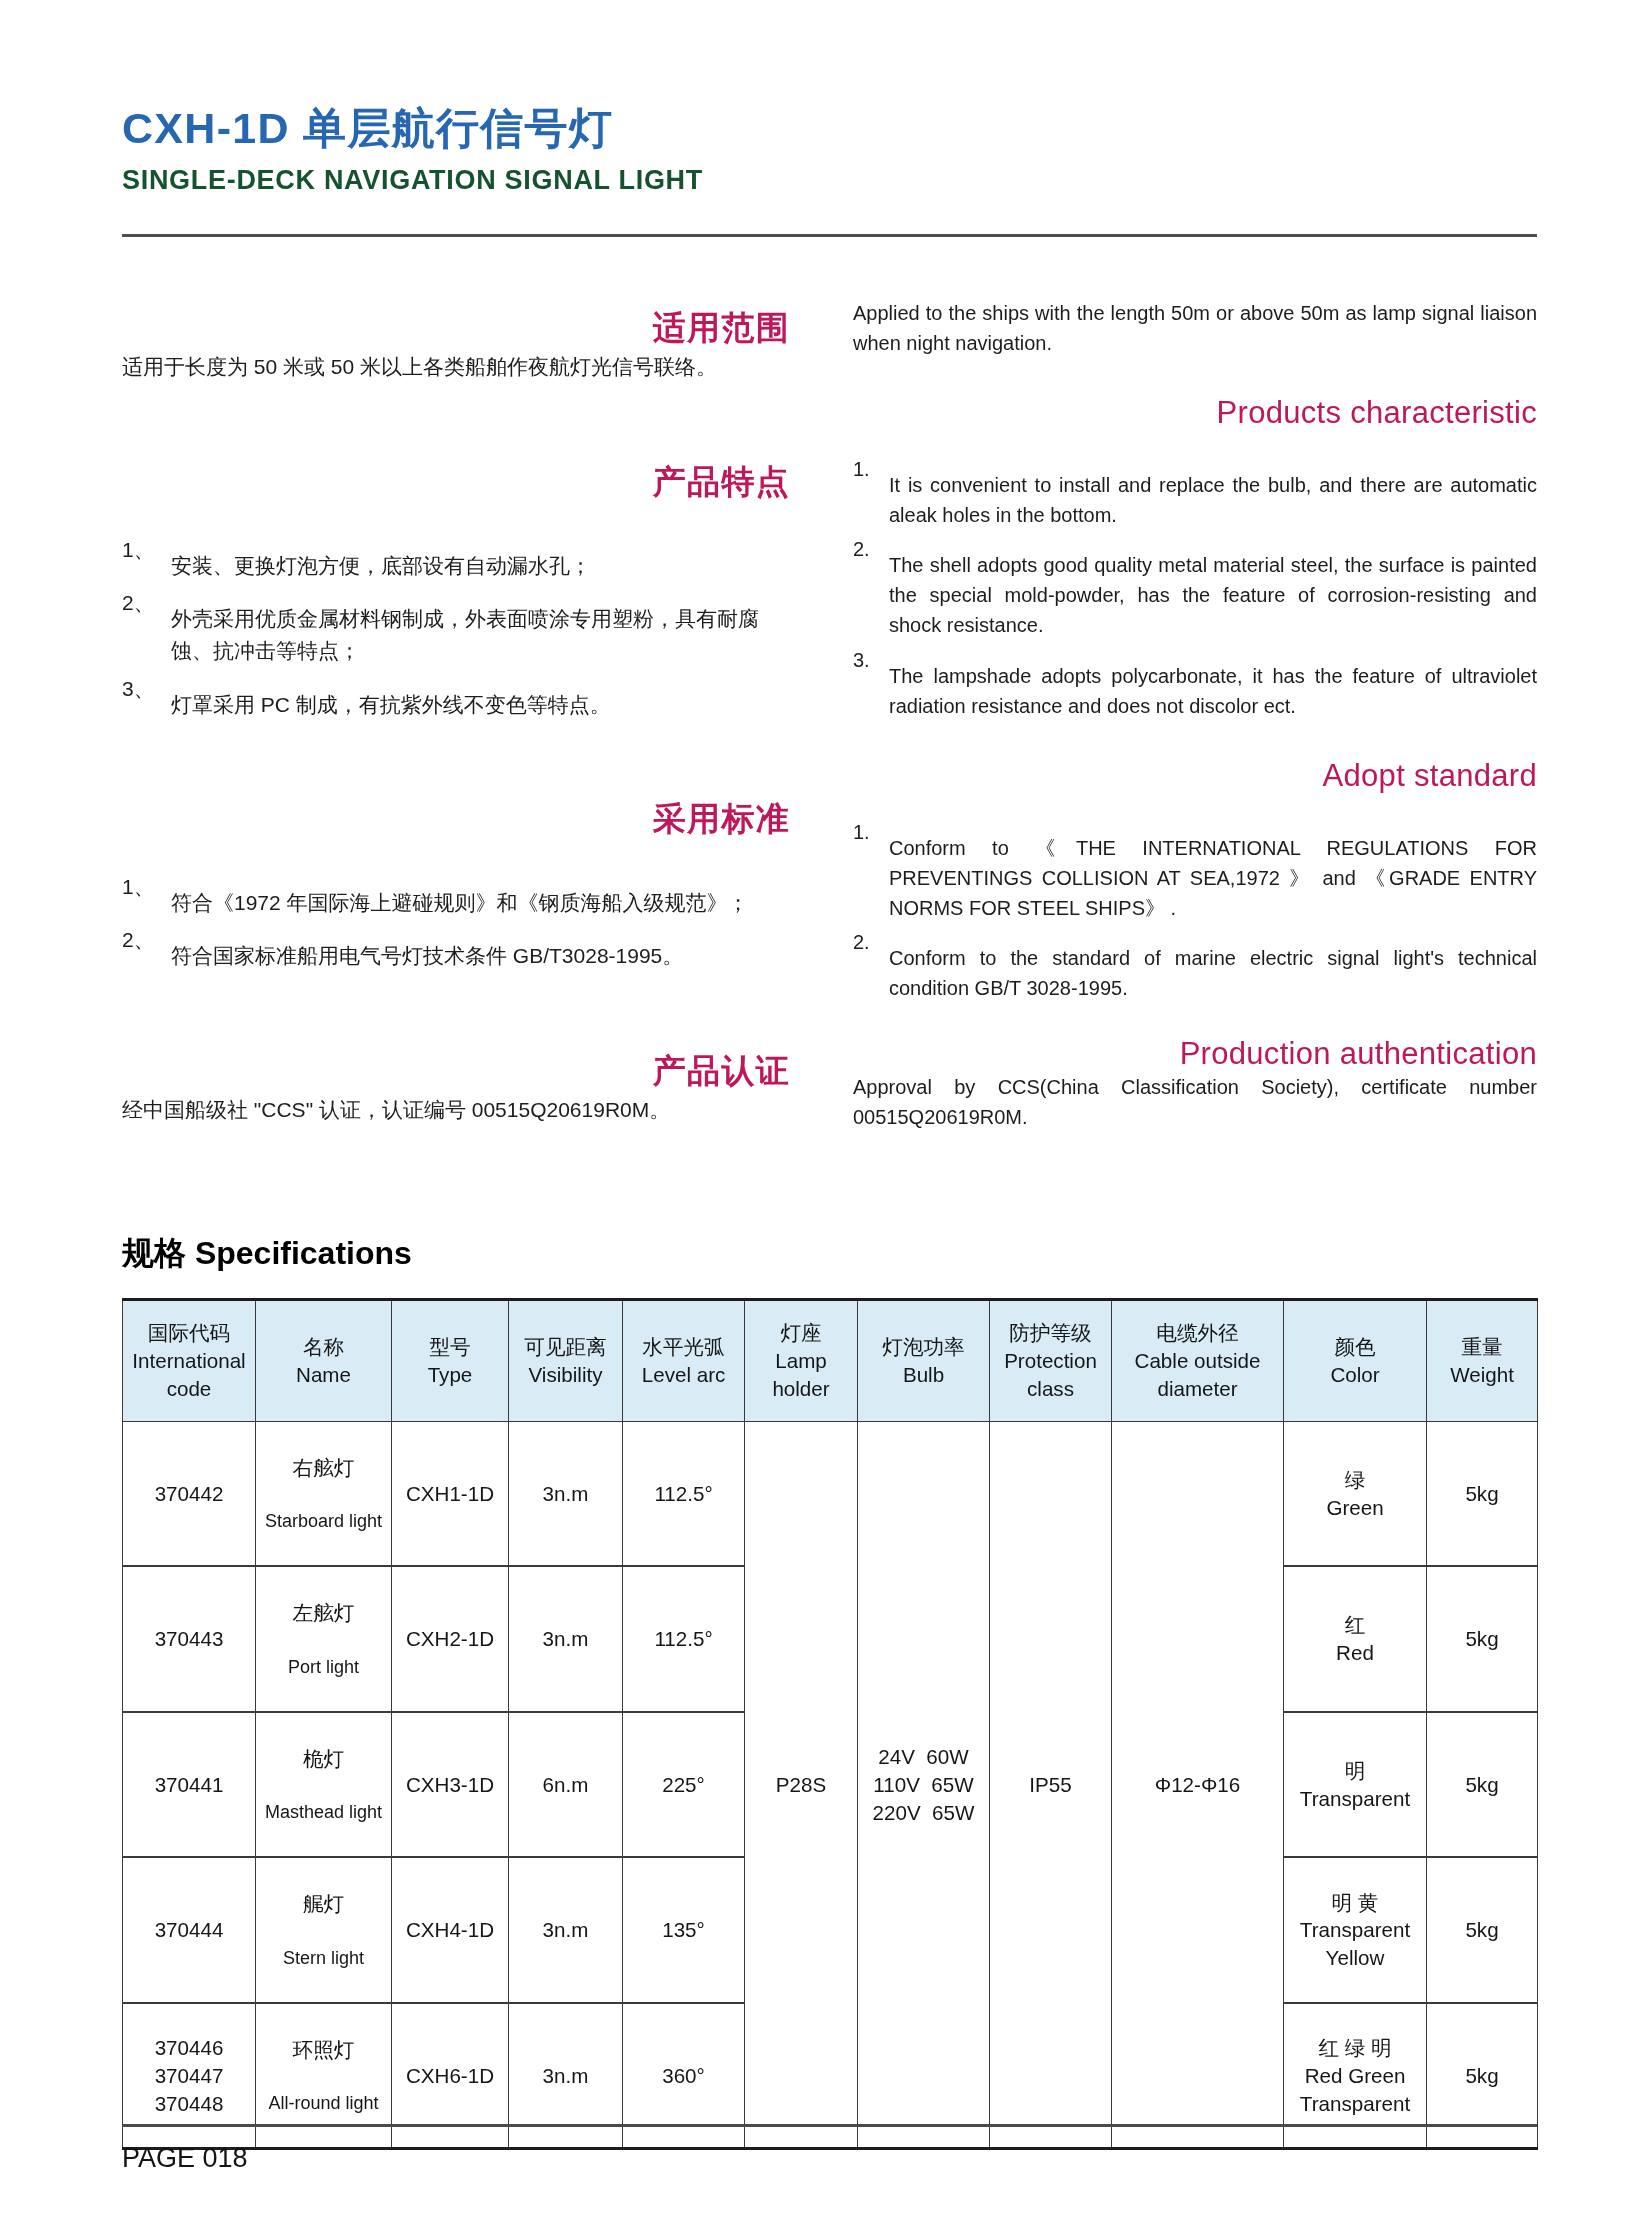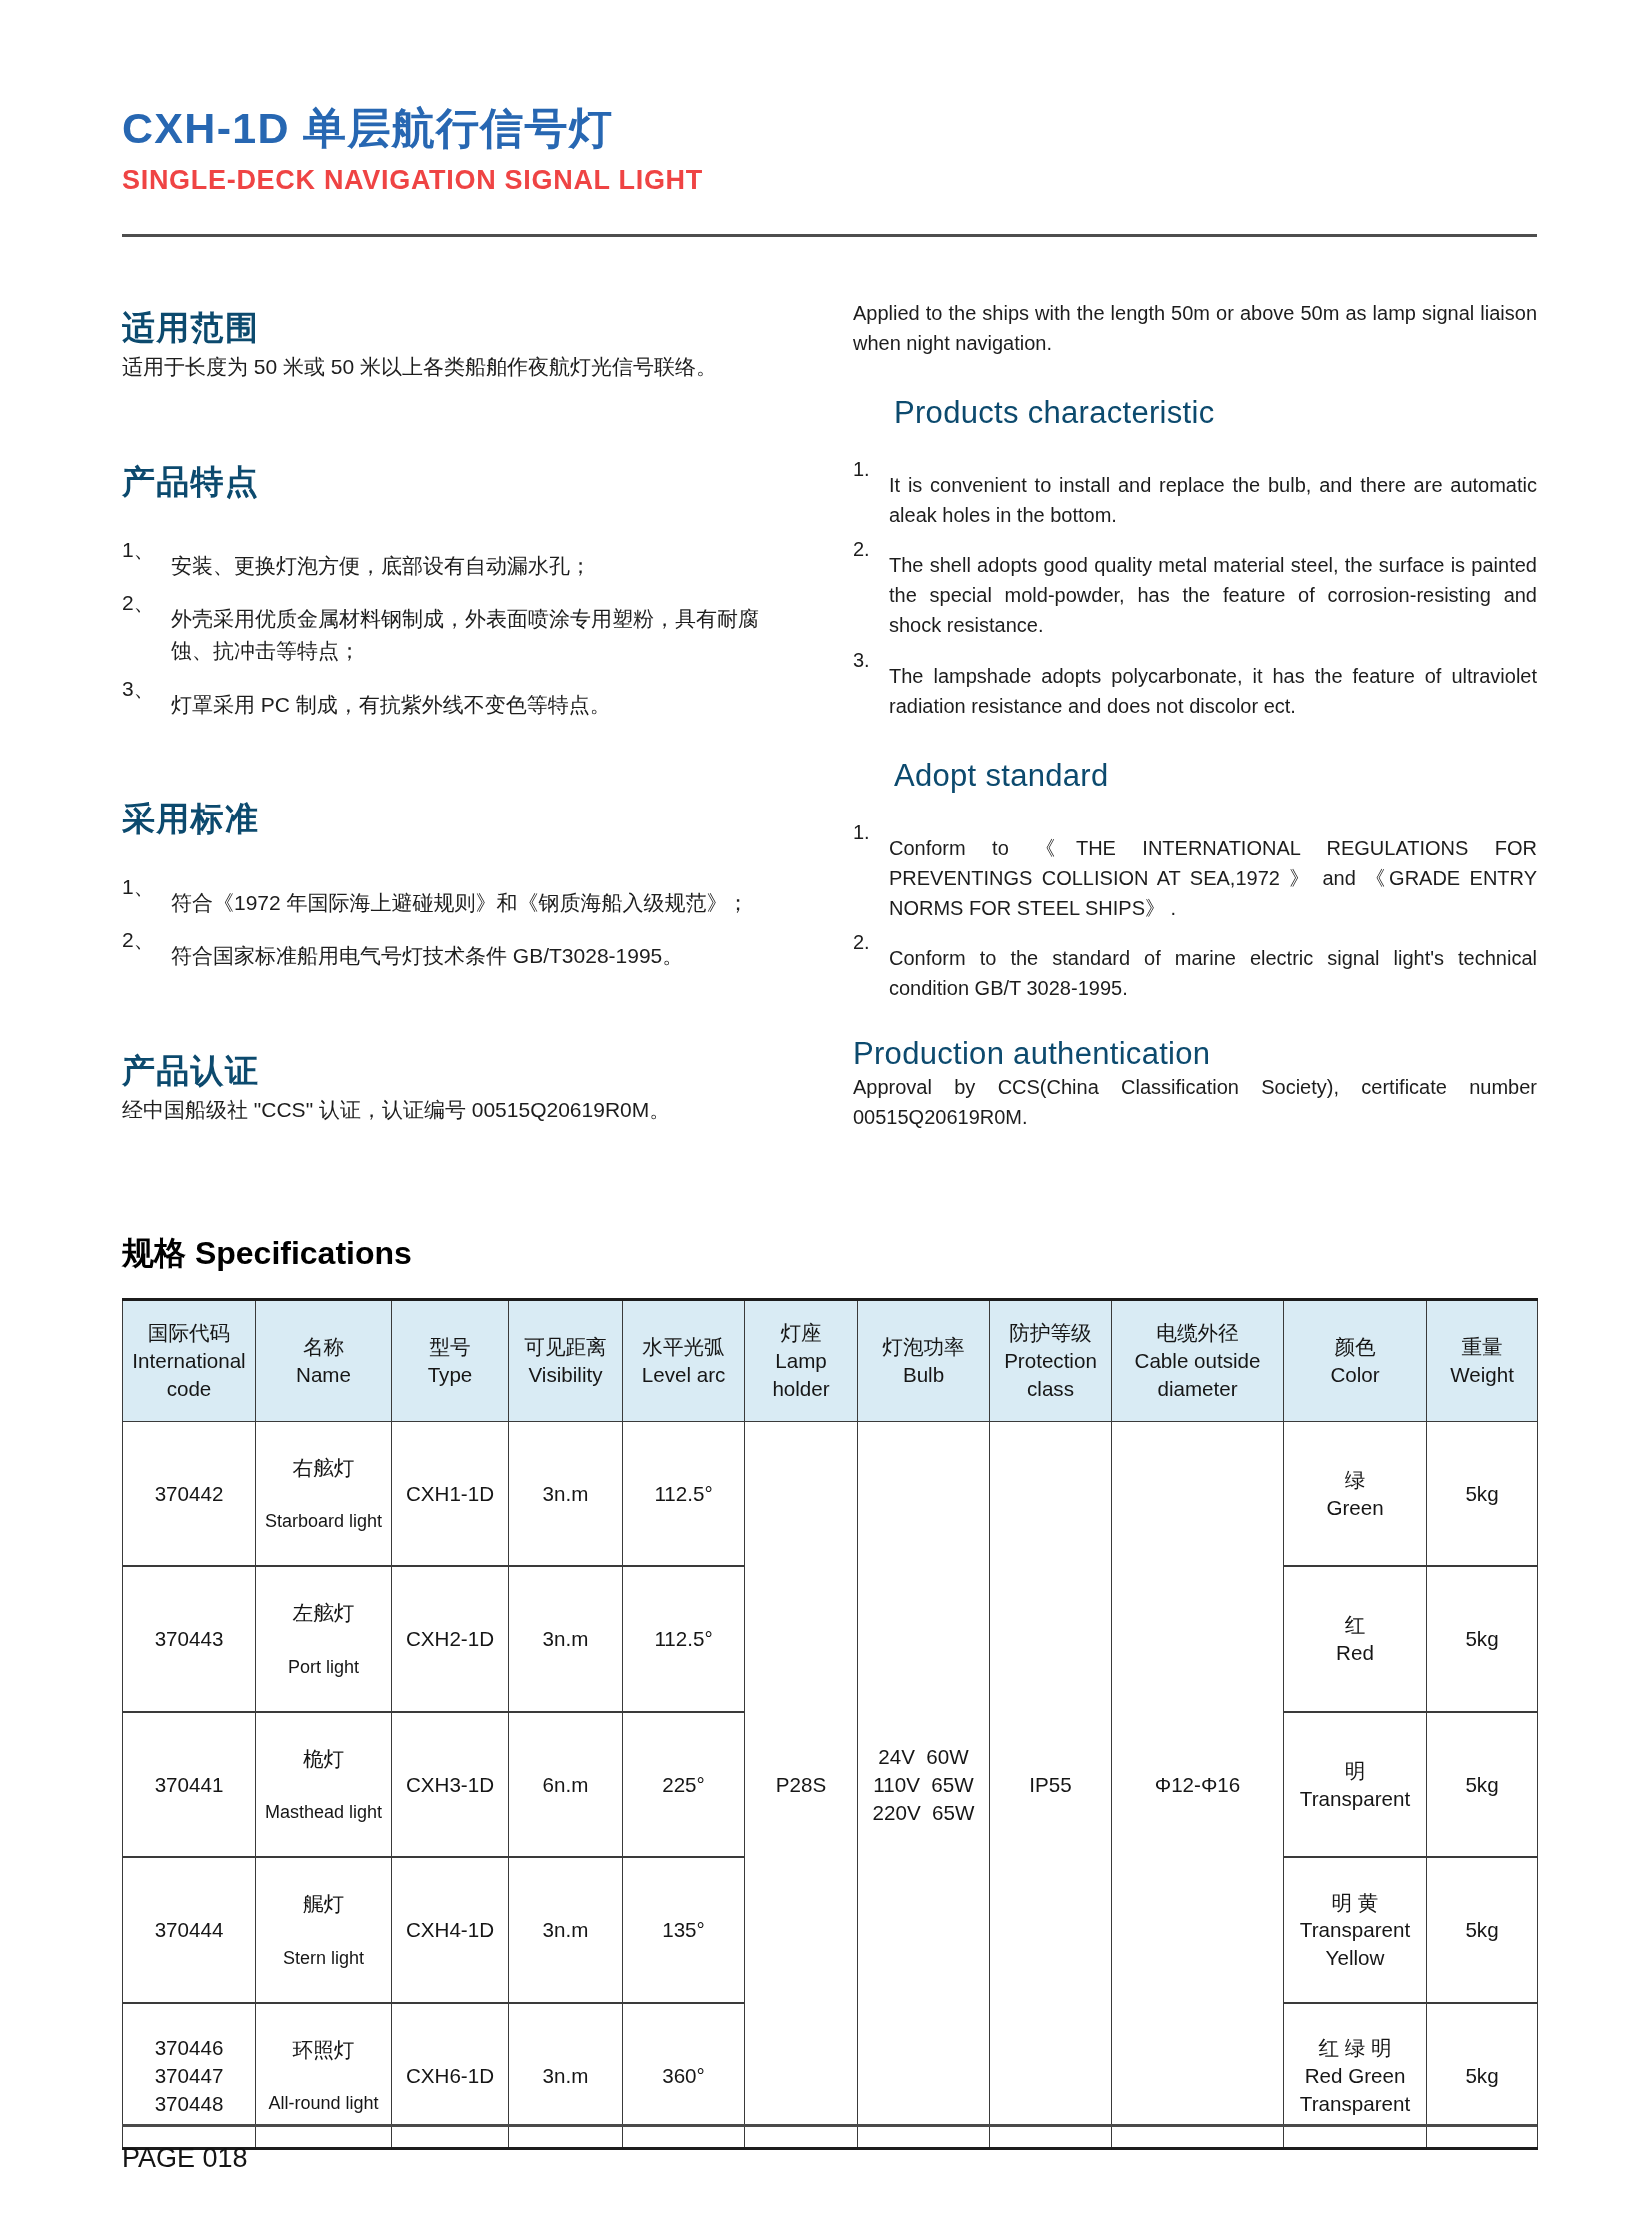--- a/index.html
+++ b/index.html
@@ -3,27 +3,27 @@
 <meta charset="utf-8">
 <style>
   html, body { margin: 0; padding: 0; background: #ffffff; }
   body {
     width: 1650px; height: 2239px; position: relative;
     font-family: "Liberation Sans", "DejaVu Sans", sans-serif;
     color: #1d1d1d; overflow: hidden;
   }
   .title-block { position: absolute; left: 122px; top: 100px; }
   .title-zh { font-size: 43px; font-weight: 700; color: #2767b2; letter-spacing: 1.3px; }
-  .title-en { font-size: 27px; font-weight: 600; color: #ef4444; margin-top: 6.7px; letter-spacing: 0.7px; }
+  .title-en { font-size: 27px; font-weight: 600; color: #14532d; margin-top: 6.7px; letter-spacing: 0.7px; }
   .divider { position: absolute; left: 122px; top: 234px; width: 1415px; height: 2.7px; background: #4e4e4e; }
 
   .col-left  { position: absolute; left: 122px;  top: 306px; width: 668px; }
   .col-right { position: absolute; left: 853px; top: 298px; width: 684px; }
 
-  h2 { margin: 0; font-weight: 600; color: #0c4a6e; }
+  h2 { margin: 0; font-weight: 600; color: #be185d; text-align: right; }
   h2.zh { font-size: 33px; letter-spacing: 1.3px; }
   h2.en { font-size: 31px; font-weight: normal; letter-spacing: 0.3px; }
 
   .col-left p  { margin: 0; font-size: 21px; line-height: 1.55; }
   .col-right p { margin: 0; font-size: 20px; line-height: 1.5; text-align: justify; }
 
   .mt-body-zh { margin-top: 35px; }
   .mt-h-zh    { margin-top: 76px; }
   .mt-list-zh { margin-top: 29px; }
   .mt-body-en { margin-top: 24px; }

